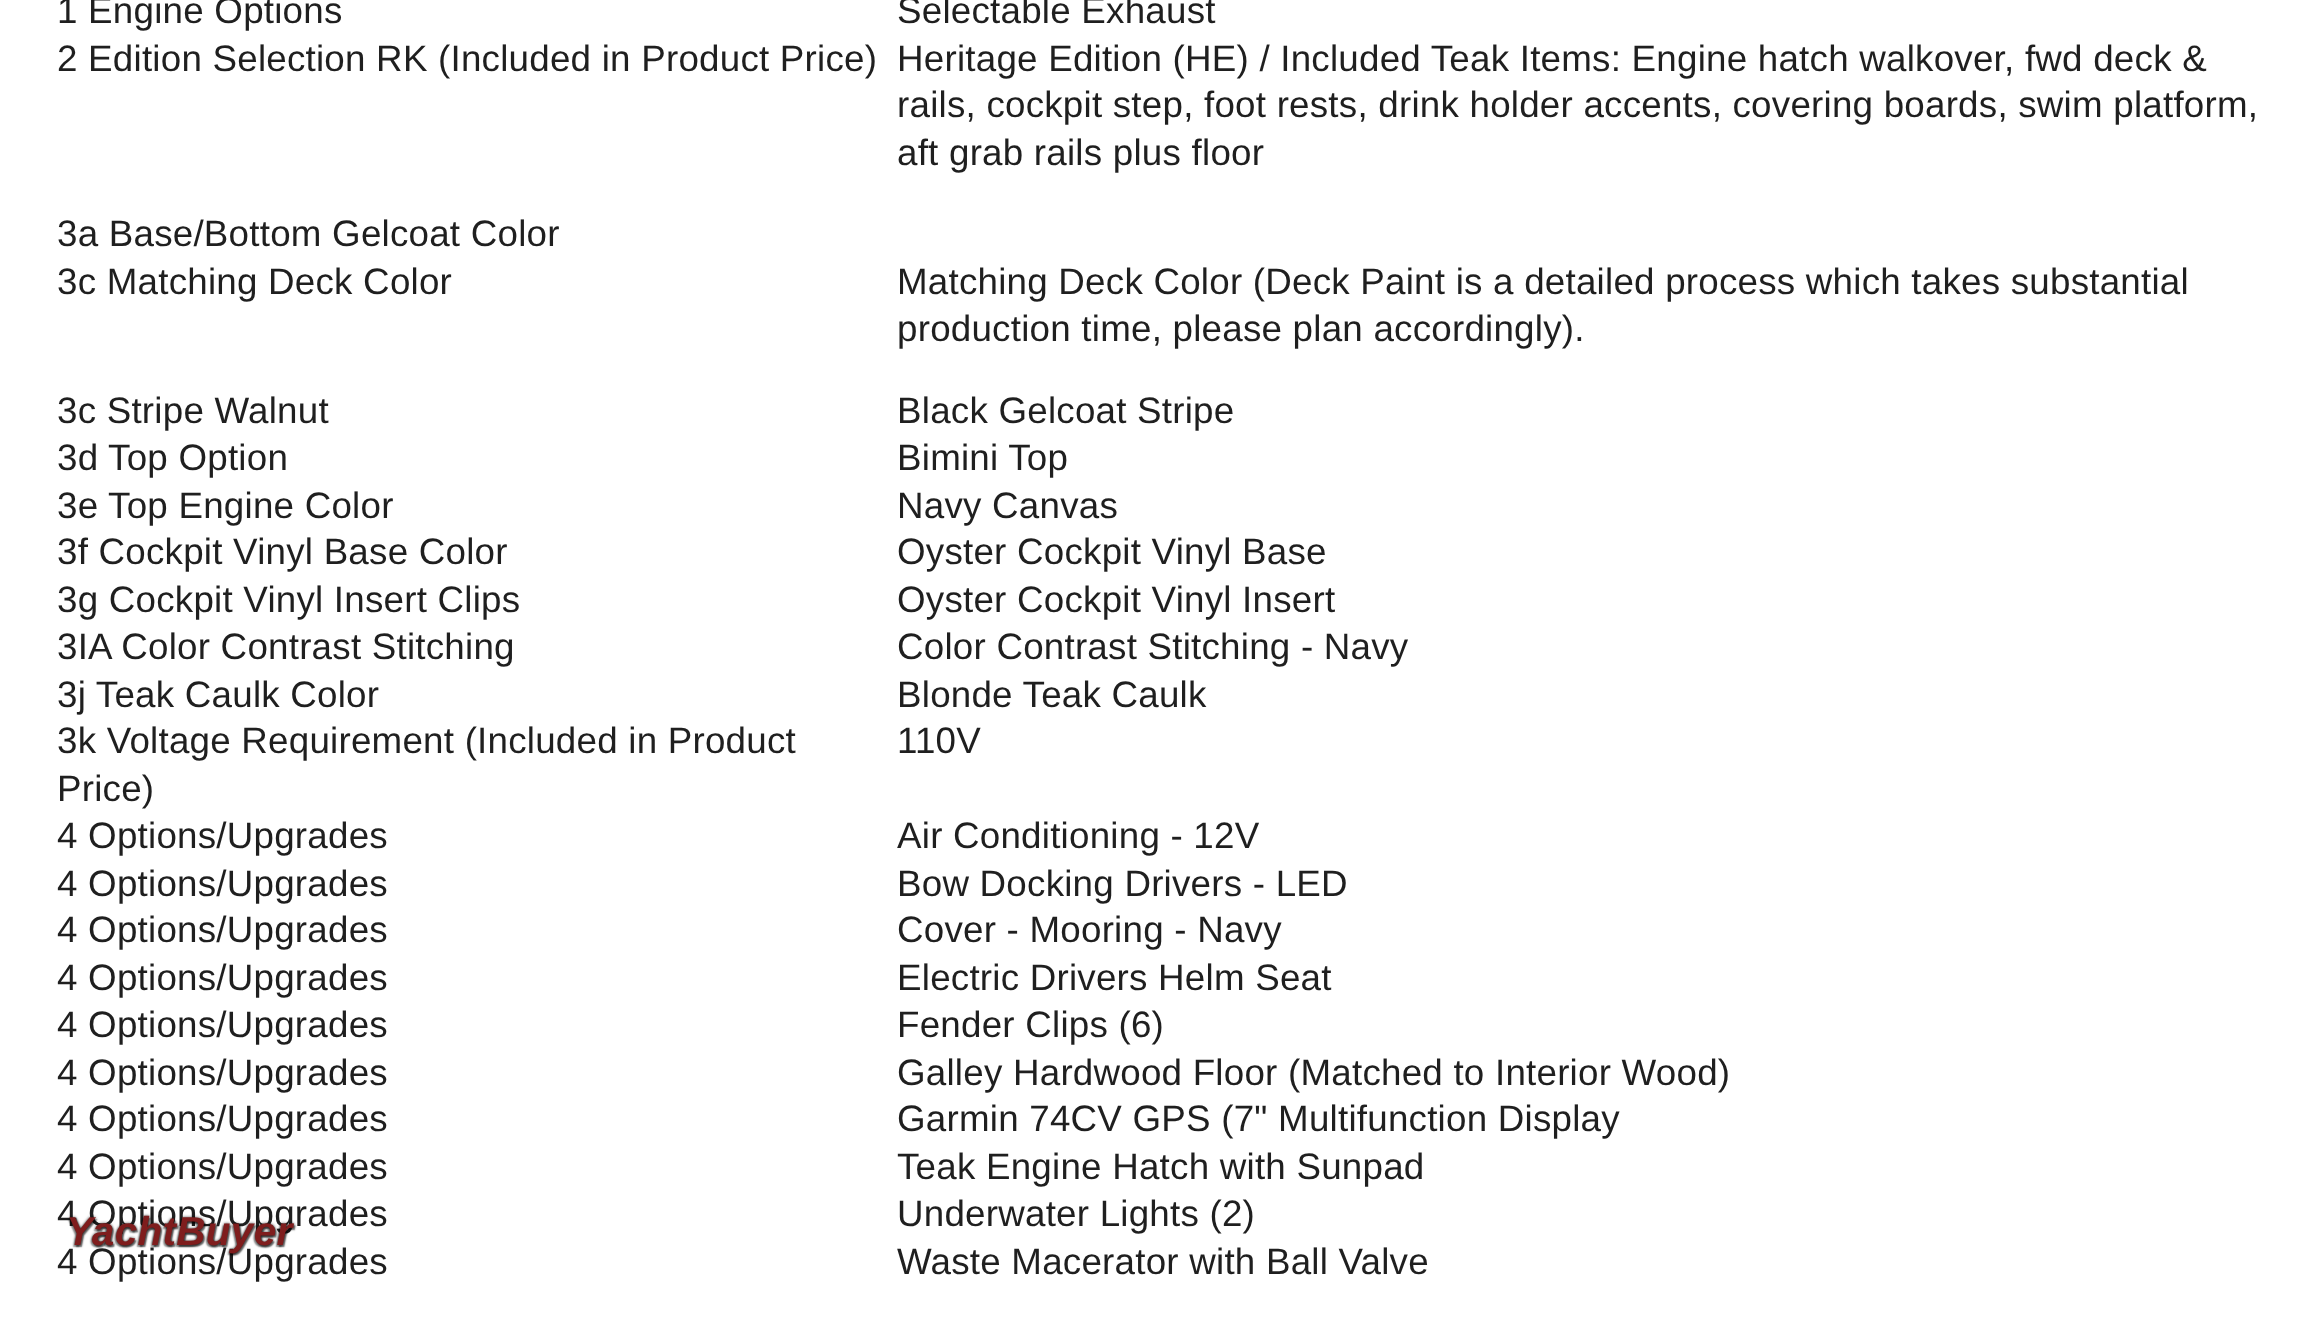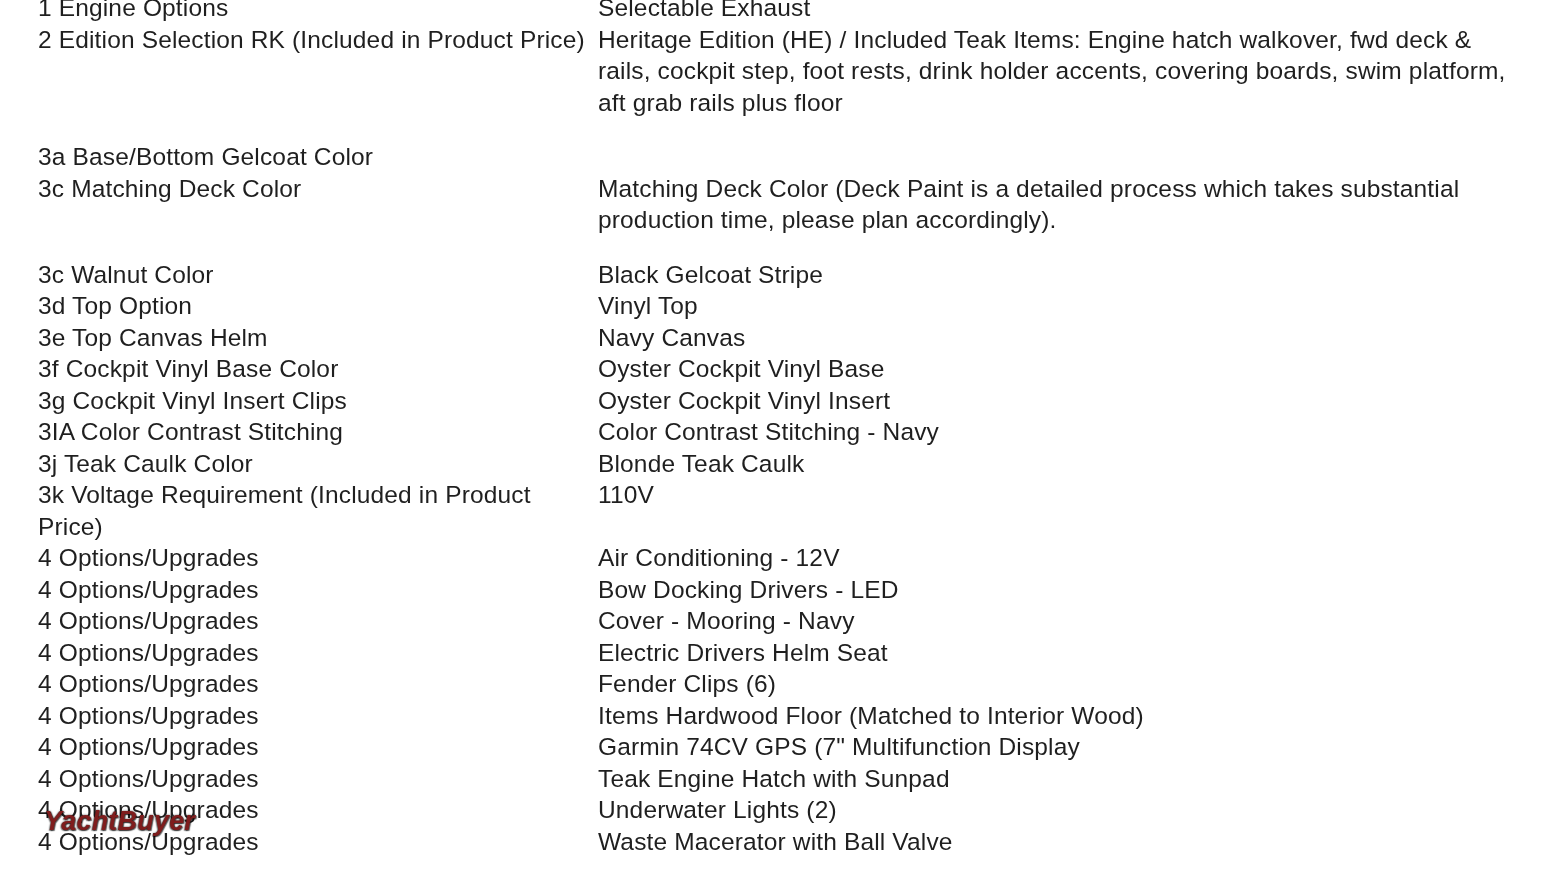--- a/index.html
+++ b/index.html
@@ -85,29 +85,29 @@
         <div class="col-desc">Heritage Edition (HE) / Included Teak Items: Engine hatch walkover, fwd deck &amp; rails, cockpit step, foot rests, drink holder accents, covering boards, swim platform, aft grab rails plus floor</div>
       </div>
       <div class="row">
         <div class="col-code">3a  Base/Bottom Gelcoat Color</div>
       </div>
       <div class="row spacer-after">
         <div class="col-code">3c Matching Deck Color</div>
         <div class="col-desc">Matching Deck Color (Deck Paint is a detailed process which takes substantial production time, please plan accordingly).</div>
       </div>
       <div class="row">
-        <div class="col-code">3c Walnut Color</div>
+        <div class="col-code">3c Stripe Walnut</div>
         <div class="col-desc">Black Gelcoat Stripe</div>
       </div>
       <div class="row">
         <div class="col-code">3d Top Option</div>
-        <div class="col-desc">Vinyl Top</div>
+        <div class="col-desc">Bimini Top</div>
       </div>
       <div class="row">
-        <div class="col-code">3e Top Canvas Helm</div>
+        <div class="col-code">3e Top Engine Color</div>
         <div class="col-desc">Navy Canvas</div>
       </div>
       <div class="row">
         <div class="col-code">3f Cockpit Vinyl Base Color</div>
         <div class="col-desc">Oyster Cockpit Vinyl Base</div>
       </div>
       <div class="row">
         <div class="col-code">3g Cockpit Vinyl Insert Clips</div>
         <div class="col-desc">Oyster Cockpit Vinyl Insert</div>
       </div>
@@ -138,21 +138,21 @@
       <div class="row">
         <div class="col-code">4 Options/Upgrades</div>
         <div class="col-desc">Electric Drivers Helm Seat</div>
       </div>
       <div class="row">
         <div class="col-code">4 Options/Upgrades</div>
         <div class="col-desc">Fender Clips (6)</div>
       </div>
       <div class="row">
         <div class="col-code">4 Options/Upgrades</div>
-        <div class="col-desc">Items Hardwood Floor (Matched to Interior Wood)</div>
+        <div class="col-desc">Galley Hardwood Floor (Matched to Interior Wood)</div>
       </div>
       <div class="row">
         <div class="col-code">4 Options/Upgrades</div>
         <div class="col-desc">Garmin 74CV GPS (7" Multifunction Display</div>
       </div>
       <div class="row">
         <div class="col-code">4 Options/Upgrades</div>
         <div class="col-desc">Teak Engine Hatch with Sunpad</div>
       </div>
       <div class="row">

